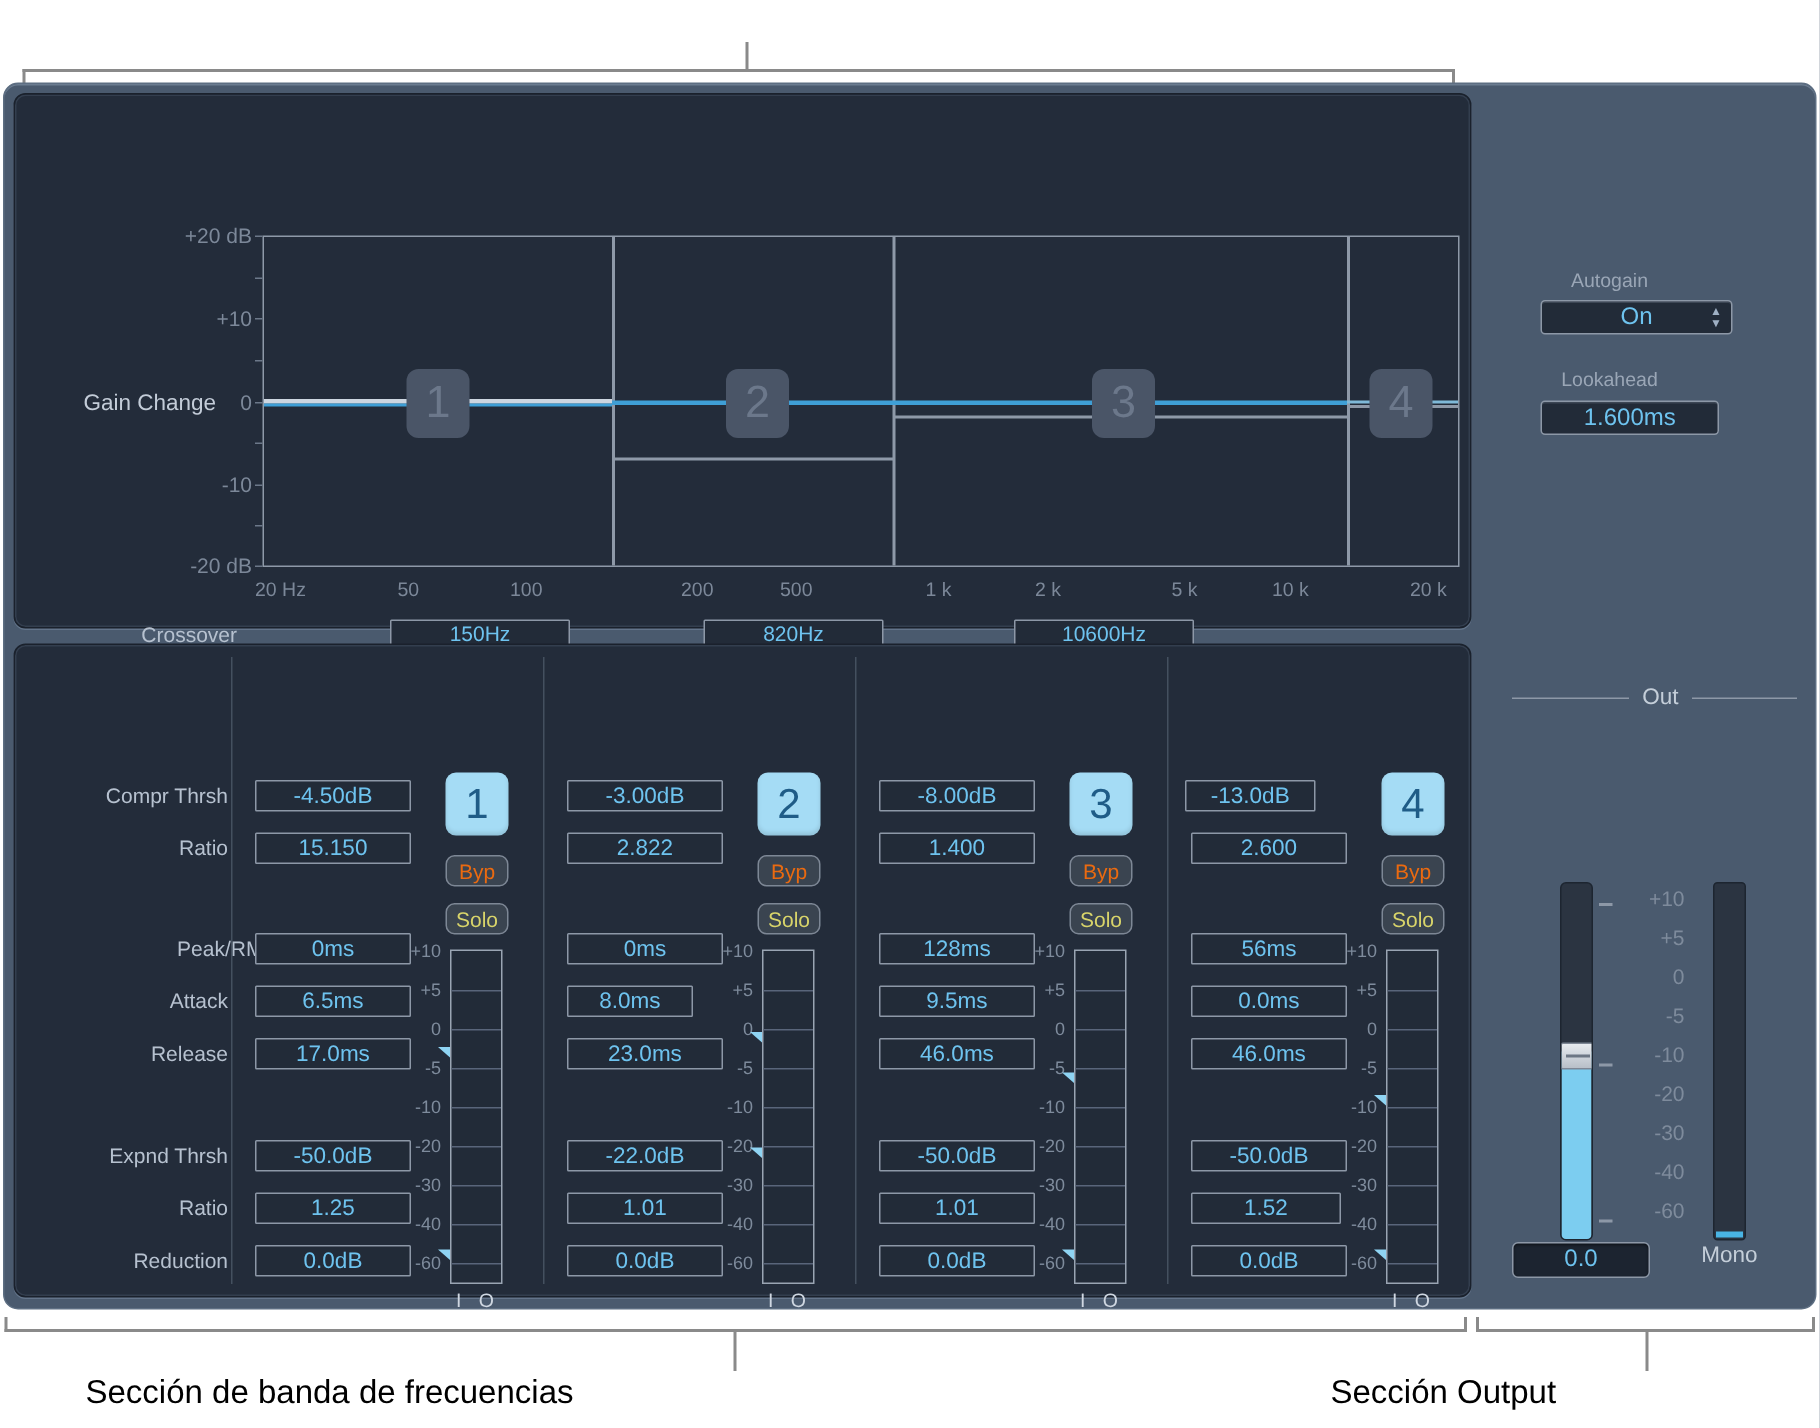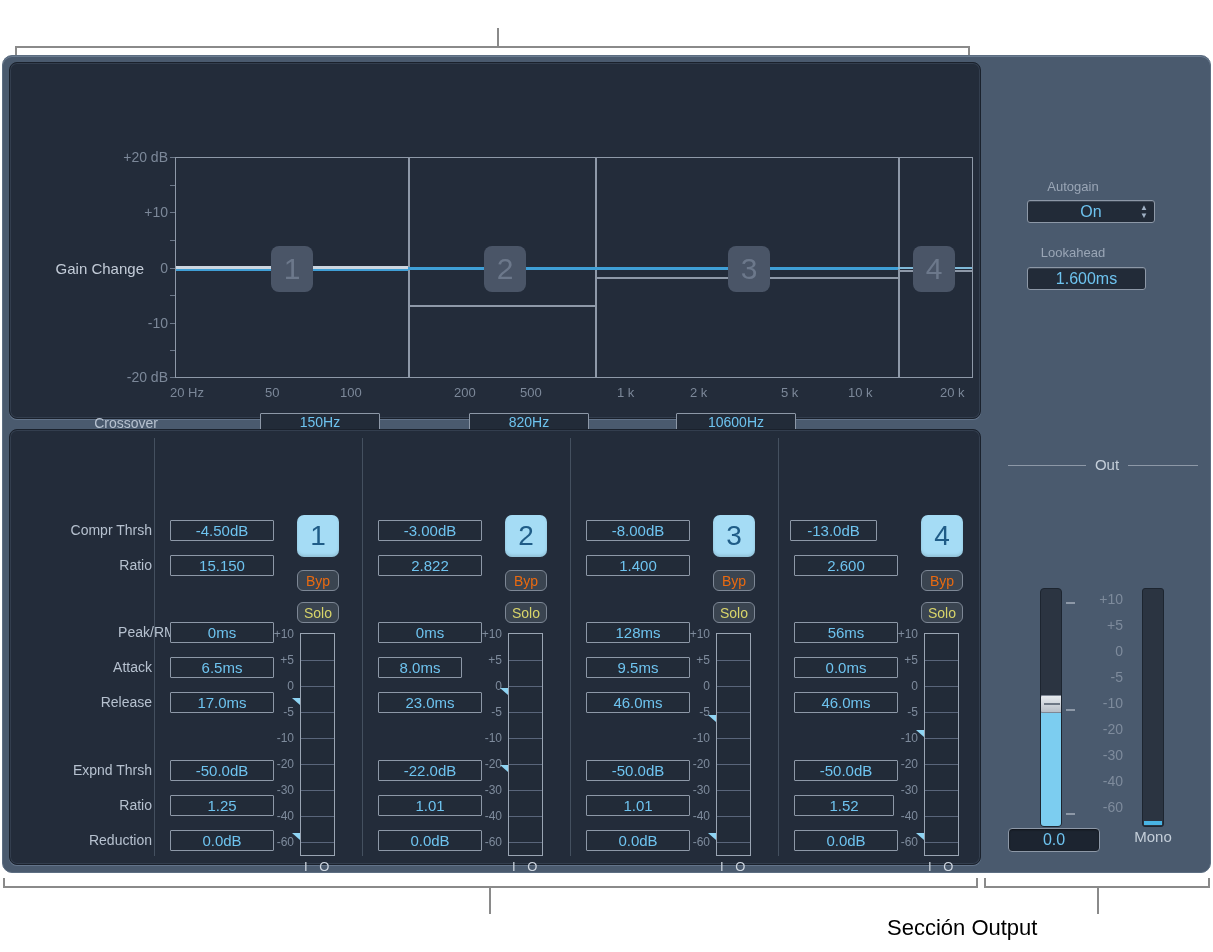--- a/index.html
+++ b/index.html
@@ -502,18 +502,19 @@
       </div>
       <div class="small-title" style="left:1114px; top:772px; width:72px; color:#c4ced9; font-size:15px;">Mono</div>
 
       <div class="out-field" style="left:1005px; top:772px; width:92px;">0.0</div>
     </div>
 
   </div>
 
   <div class="bracket-down" style="left:3px; top:878px; width:975px; height:10px;"></div>
   <div class="leader" style="left:489px; top:888px; height:26px;"></div>
+  <div class="anno-label" style="left:57px; top:915px;">Sección de banda de frecuencias</div>
 
   <div class="bracket-down" style="left:984px; top:878px; width:226px; height:10px;"></div>
   <div class="leader" style="left:1097px; top:888px; height:26px;"></div>
   <div class="anno-label" style="left:887px; top:915px;">Sección Output</div>
 
 </div>
 
 </body></html>

